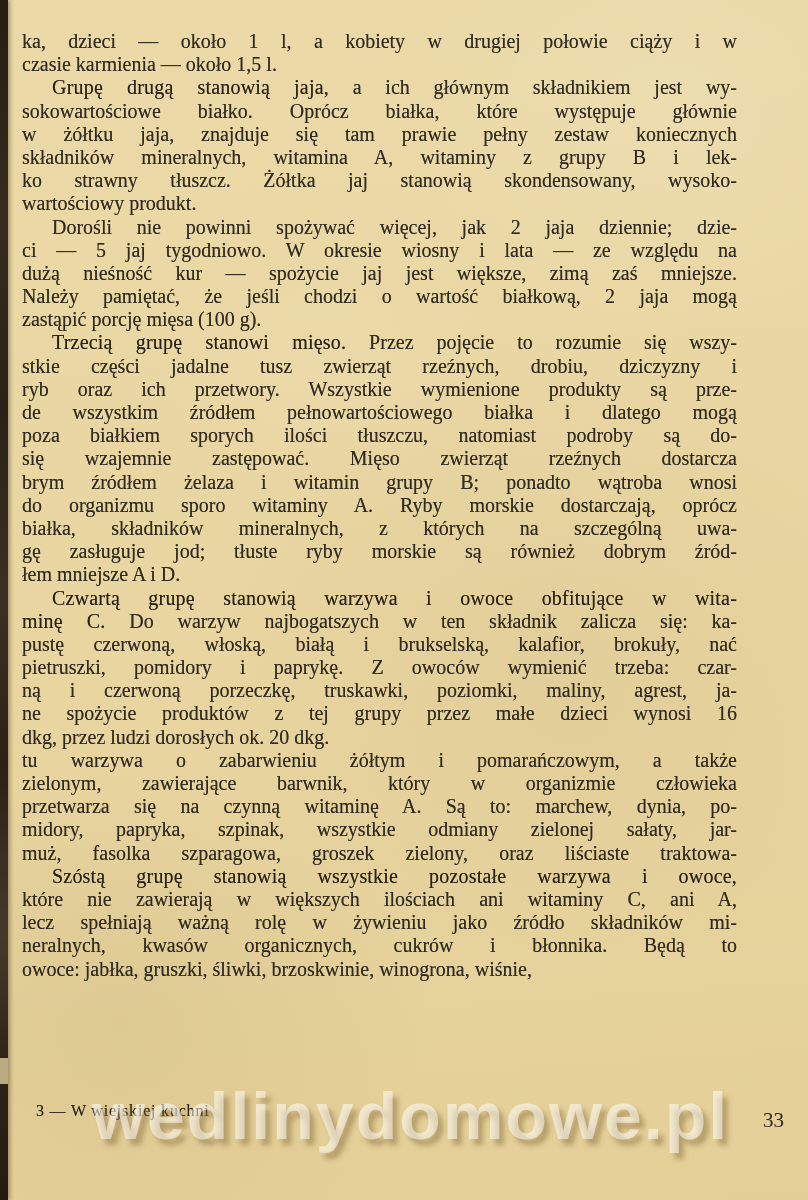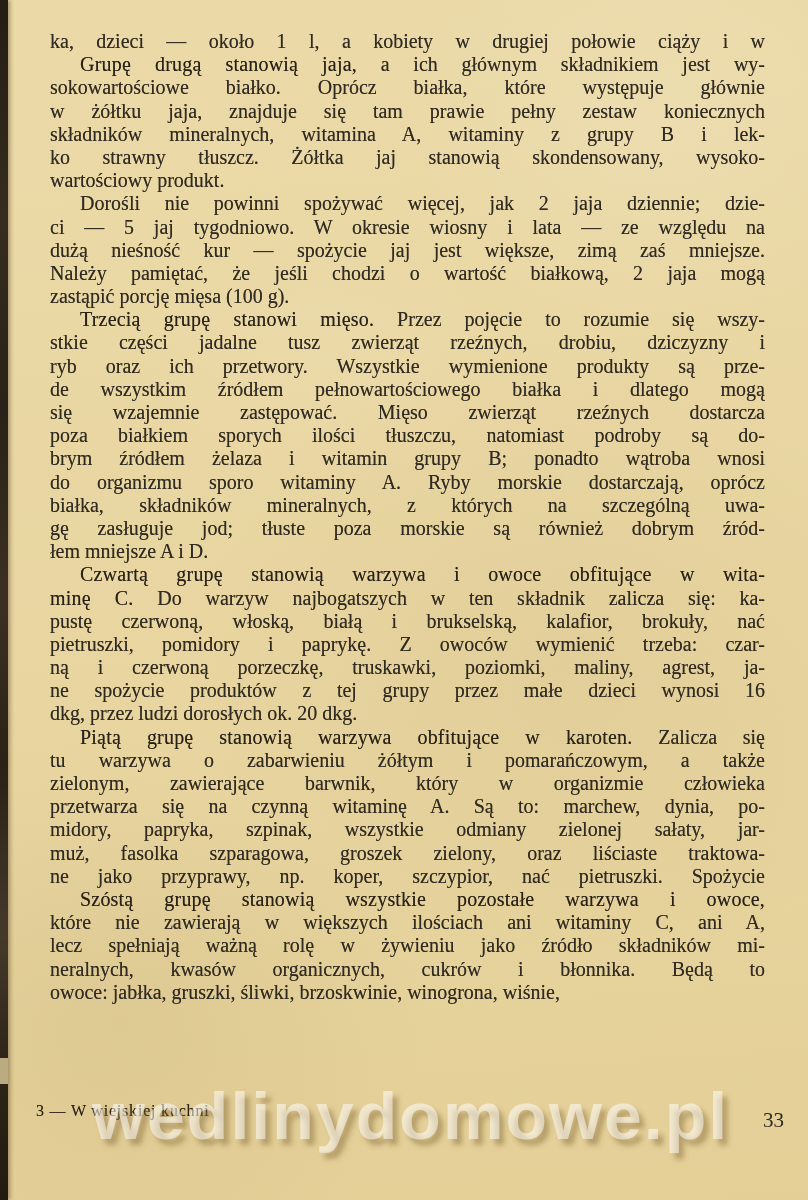--- a/index.html
+++ b/index.html
@@ -23,21 +23,21 @@
     background: linear-gradient(to bottom,
       #241d14 0%, #362c1f 18%, #2a2218 34%, #3b3022 50%,
       #2a2117 64%, #453a2a 78%, #2f2518 88%, #231b11 100%);
     box-shadow: 2px 0 4px rgba(80,60,30,0.45);
   }
   .gutter-notch {
     position: absolute; left: 0; top: 1058px; width: 8px; height: 26px;
     background: rgba(233,216,166,0.75);
   }
   .text-block {
-    position: absolute; left: 50px; top: 30px; width: 715px;
+    position: absolute; left: 22px; top: 30px; width: 715px;
     color: #2f2a22;
     font-size: 20px;
     text-shadow: 0 0 0.5px rgba(45,35,22,0.55);
   }
   .para { margin: 0; }
   .line {
     height: 23.2px; line-height: 23.2px;
     white-space: normal;
     text-align: justify;
     text-align-last: justify;
@@ -74,20 +74,21 @@
 <body>
 
 <div class="page">
   <div class="gutter">
     <div class="gutter-notch"></div>
   </div>
 
   <div class="text-block" id="text-block">
       <div class="para">
         <div class="line">ka, dzieci — około 1 l, a kobiety w drugiej połowie ciąży i w</div>
+        <div class="line last">czasie karmienia — około 1,5 l.</div>
       </div>
       <div class="para">
         <div class="line indent"><b>Grupę drugą stanowią jaja,</b> a ich głównym składnikiem jest wy-</div>
         <div class="line">sokowartościowe białko. Oprócz białka, które występuje głównie</div>
         <div class="line">w żółtku jaja, znajduje się tam prawie pełny zestaw koniecznych</div>
         <div class="line">składników mineralnych, witamina A, witaminy z grupy B i lek-</div>
         <div class="line">ko strawny tłuszcz. Żółtka jaj stanowią skondensowany, wysoko-</div>
         <div class="line last">wartościowy produkt.</div>
       </div>
       <div class="para">
@@ -95,45 +96,43 @@
         <div class="line">ci — 5 jaj tygodniowo. W okresie wiosny i lata — ze względu na</div>
         <div class="line">dużą nieśność kur — spożycie jaj jest większe, zimą zaś mniejsze.</div>
         <div class="line">Należy pamiętać, że jeśli chodzi o wartość białkową, 2 jaja mogą</div>
         <div class="line last">zastąpić porcję mięsa (100 g).</div>
       </div>
       <div class="para">
         <div class="line indent"><b>Trzecią grupę stanowi mięso.</b> Przez pojęcie to rozumie się wszy-</div>
         <div class="line">stkie części jadalne tusz zwierząt rzeźnych, drobiu, dziczyzny i</div>
         <div class="line">ryb oraz ich przetwory. Wszystkie wymienione produkty są prze-</div>
         <div class="line">de wszystkim źródłem pełnowartościowego białka i dlatego mogą</div>
+        <div class="line">poza białkiem sporych ilości tłuszczu, natomiast podroby są do-</div>
         <div class="line">się wzajemnie zastępować. Mięso zwierząt rzeźnych dostarcza</div>
-        <div class="line">poza białkiem sporych ilości tłuszczu, natomiast podroby są do-</div>
         <div class="line">brym źródłem żelaza i witamin grupy B; ponadto wątroba wnosi</div>
         <div class="line">do organizmu sporo witaminy A. Ryby morskie dostarczają, oprócz</div>
         <div class="line">białka, składników mineralnych, z których na szczególną uwa-</div>
-        <div class="line">gę zasługuje jod; tłuste poza morskie są również dobrym źród-</div>
+        <div class="line">gę zasługuje jod; tłuste ryby morskie są również dobrym źród-</div>
         <div class="line last">łem mniejsze A i D.</div>
       </div>
       <div class="para">
         <div class="line indent"><b>Czwartą grupę stanowią warzywa i owoce obfitujące w wita-</b></div>
         <div class="line"><b>minę C.</b> Do warzyw najbogatszych w ten składnik zalicza się: ka-</div>
         <div class="line">pustę czerwoną, włoską, białą i brukselską, kalafior, brokuły, nać</div>
         <div class="line">pietruszki, pomidory i paprykę. Z owoców wymienić trzeba: czar-</div>
         <div class="line">ną i czerwoną porzeczkę, truskawki, poziomki, maliny, agrest, ja-</div>
         <div class="line">ne spożycie produktów z tej grupy przez małe dzieci wynosi 16</div>
         <div class="line last">dkg, przez ludzi dorosłych ok. 20 dkg.</div>
       </div>
       <div class="para">
-        <div class="line indent"><b>Piątą grupę stanowią warzywa obfitujące w karoten.</b> Zalicza się</div>
         <div class="line">tu warzywa o zabarwieniu żółtym i pomarańczowym, a także</div>
         <div class="line">zielonym, zawierające barwnik, który w organizmie człowieka</div>
         <div class="line">przetwarza się na czynną witaminę A. Są to: marchew, dynia, po-</div>
         <div class="line">midory, papryka, szpinak, wszystkie odmiany zielonej sałaty, jar-</div>
         <div class="line">muż, fasolka szparagowa, groszek zielony, oraz liściaste traktowa-</div>
-        <div class="line">ne jako przyprawy, np. koper, szczypior, nać pietruszki. Spożycie</div>
       </div>
       <div class="para">
         <div class="line indent"><b>Szóstą grupę stanowią wszystkie pozostałe warzywa i owoce,</b></div>
         <div class="line">które nie zawierają w większych ilościach ani witaminy C, ani A,</div>
         <div class="line">lecz spełniają ważną rolę w żywieniu jako źródło składników mi-</div>
         <div class="line">neralnych, kwasów organicznych, cukrów i błonnika. Będą to</div>
         <div class="line last">owoce: jabłka, gruszki, śliwki, brzoskwinie, winogrona, wiśnie,</div>
       </div>
     </div>
 

